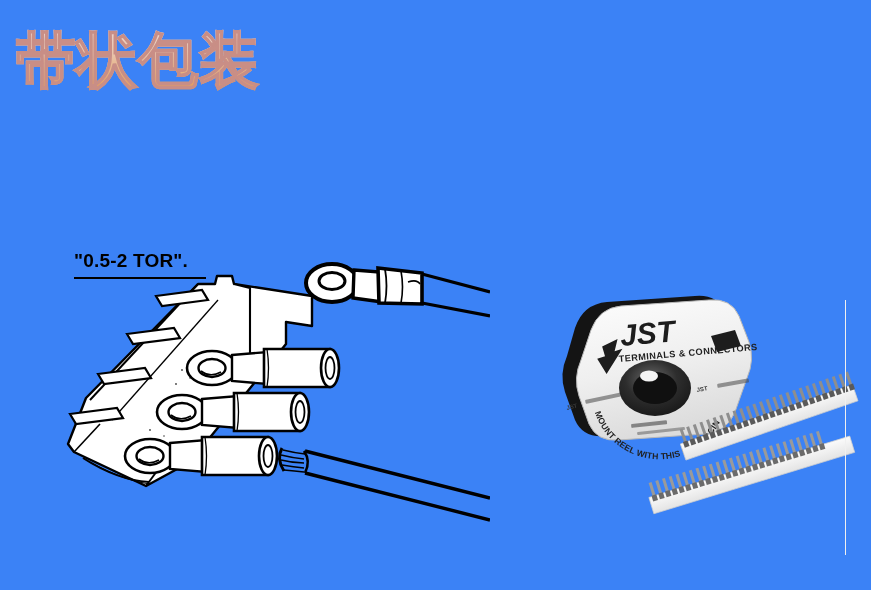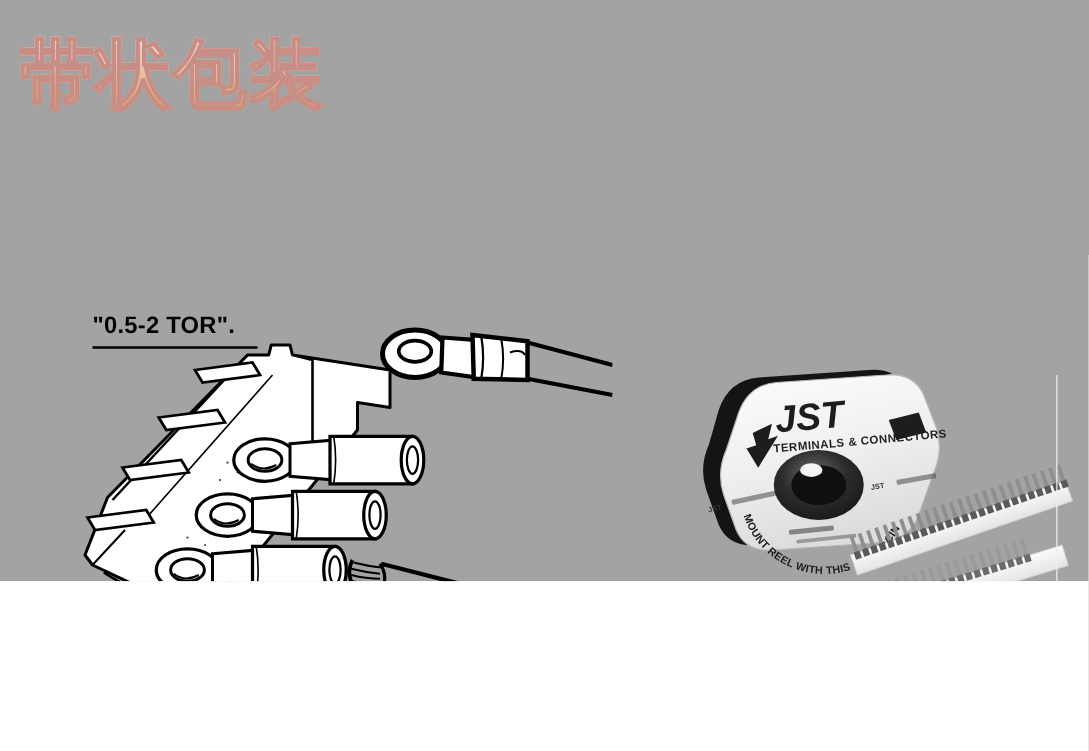--- a/index.html
+++ b/index.html
@@ -3,22 +3,22 @@
 <meta charset="utf-8">
 <style>
   html, body {
     margin: 0;
     padding: 0;
     background: #ffffff;
   }
   #page {
     position: relative;
     width: 871px;
-    height: 465px;
-    background: #a3a3a3;
+    height: 590px;
+    background: #3b82f6;
     overflow: hidden;
     font-family: "Liberation Sans", sans-serif;
   }
 
   
   #title-block {
     position: absolute;
     left: 16px;
     top: 24px;
     width: 260px;

